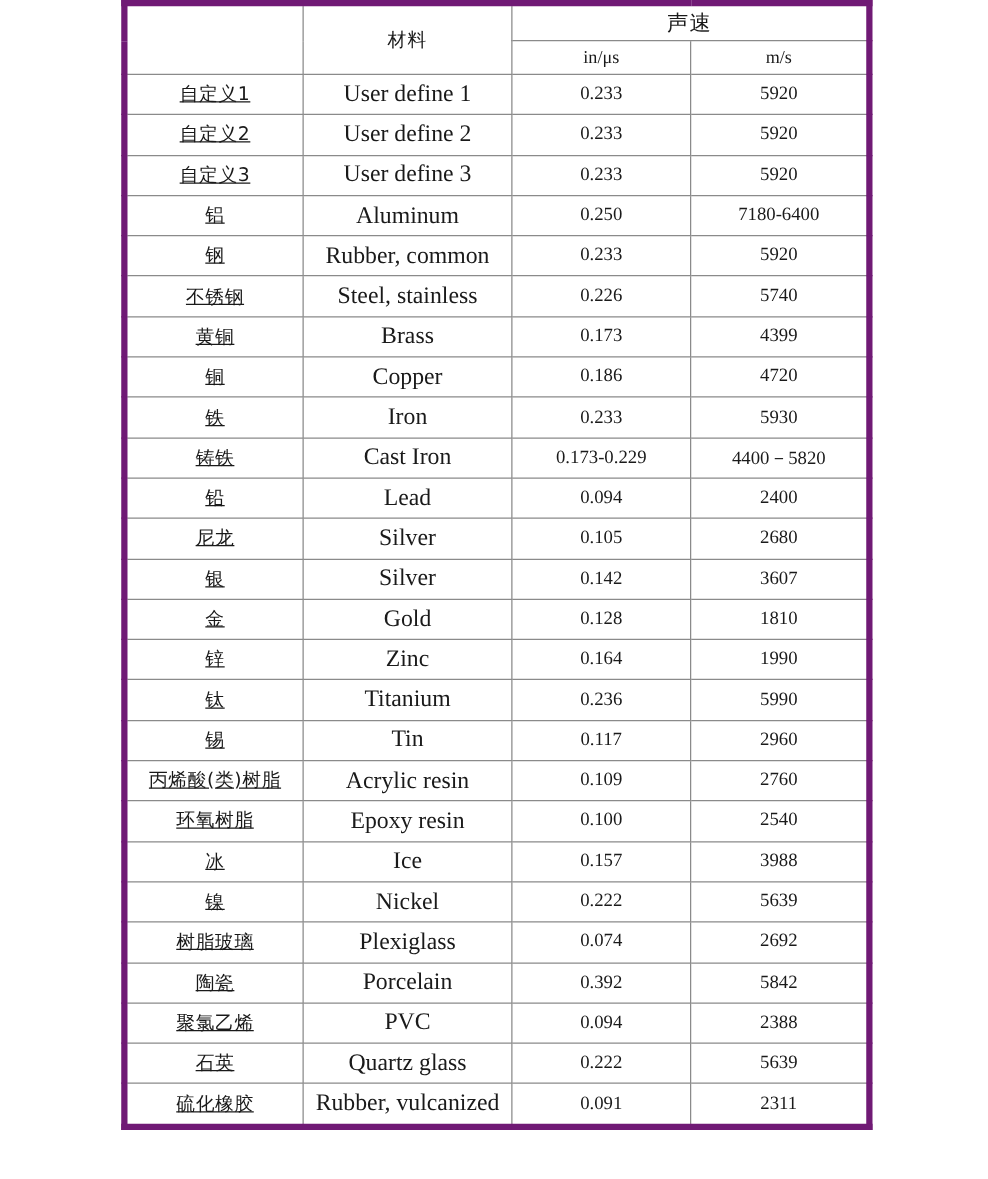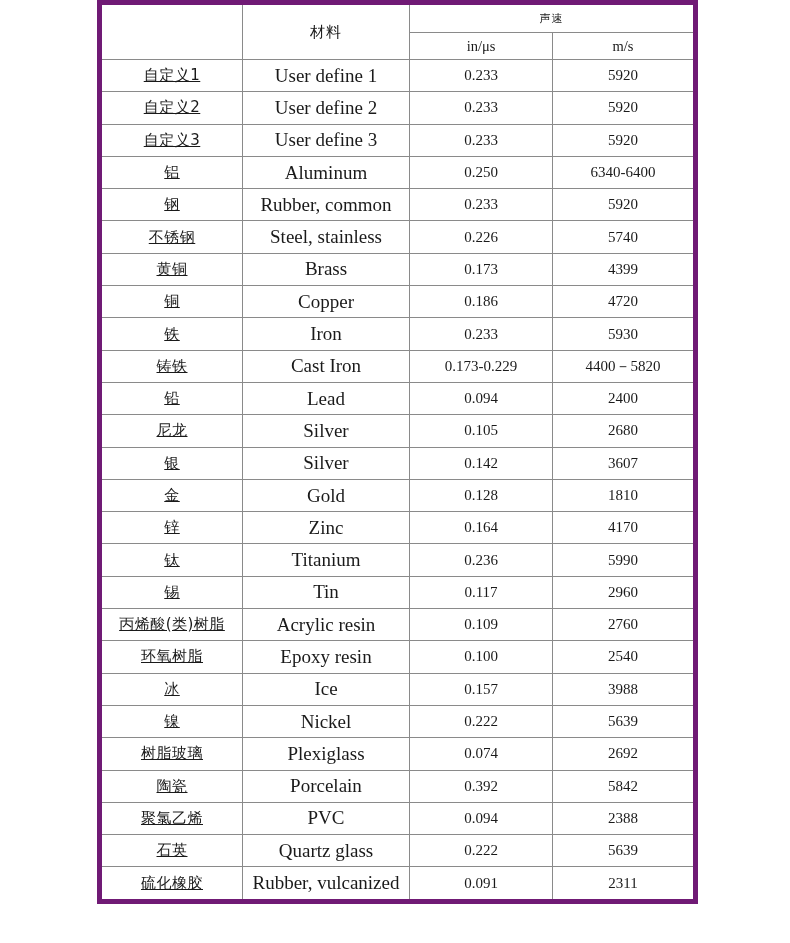--- a/index.html
+++ b/index.html
@@ -59,21 +59,21 @@
     font-family: "Liberation Serif", serif;
     font-size: 15px;
   }
   .hdr-material {
     font-family: "DejaVu Sans", sans-serif;
     font-size: 15px;
     letter-spacing: 1px;
   }
   .hdr-speed {
     font-family: Liberation Serif, serif;
-    font-size: 11px;
+    font-size: 17px;
     letter-spacing: 1px;
   }
   .hdr-unit {
     font-family: "Liberation Serif", serif;
     font-size: 14.5px;
   }
   tbody tr td {
     height: 31.3px;
   }
   .blank-cell {
@@ -119,21 +119,21 @@
         <tr>
           <td class="cell-cn">自定义3</td>
           <td class="cell-en">User define 3</td>
           <td class="cell-num">0.233</td>
           <td class="cell-num">5920</td>
         </tr>
         <tr>
           <td class="cell-cn">铝</td>
           <td class="cell-en">Aluminum</td>
           <td class="cell-num">0.250</td>
-          <td class="cell-num">6340-6400</td>
+          <td class="cell-num">7180-6400</td>
         </tr>
         <tr>
           <td class="cell-cn">钢</td>
           <td class="cell-en">Rubber, common</td>
           <td class="cell-num">0.233</td>
           <td class="cell-num">5920</td>
         </tr>
         <tr>
           <td class="cell-cn">不锈钢</td>
           <td class="cell-en">Steel, stainless</td>
@@ -185,21 +185,21 @@
         <tr>
           <td class="cell-cn">金</td>
           <td class="cell-en">Gold</td>
           <td class="cell-num">0.128</td>
           <td class="cell-num">1810</td>
         </tr>
         <tr>
           <td class="cell-cn">锌</td>
           <td class="cell-en">Zinc</td>
           <td class="cell-num">0.164</td>
-          <td class="cell-num">4170</td>
+          <td class="cell-num">1990</td>
         </tr>
         <tr>
           <td class="cell-cn">钛</td>
           <td class="cell-en">Titanium</td>
           <td class="cell-num">0.236</td>
           <td class="cell-num">5990</td>
         </tr>
         <tr>
           <td class="cell-cn">锡</td>
           <td class="cell-en">Tin</td>

